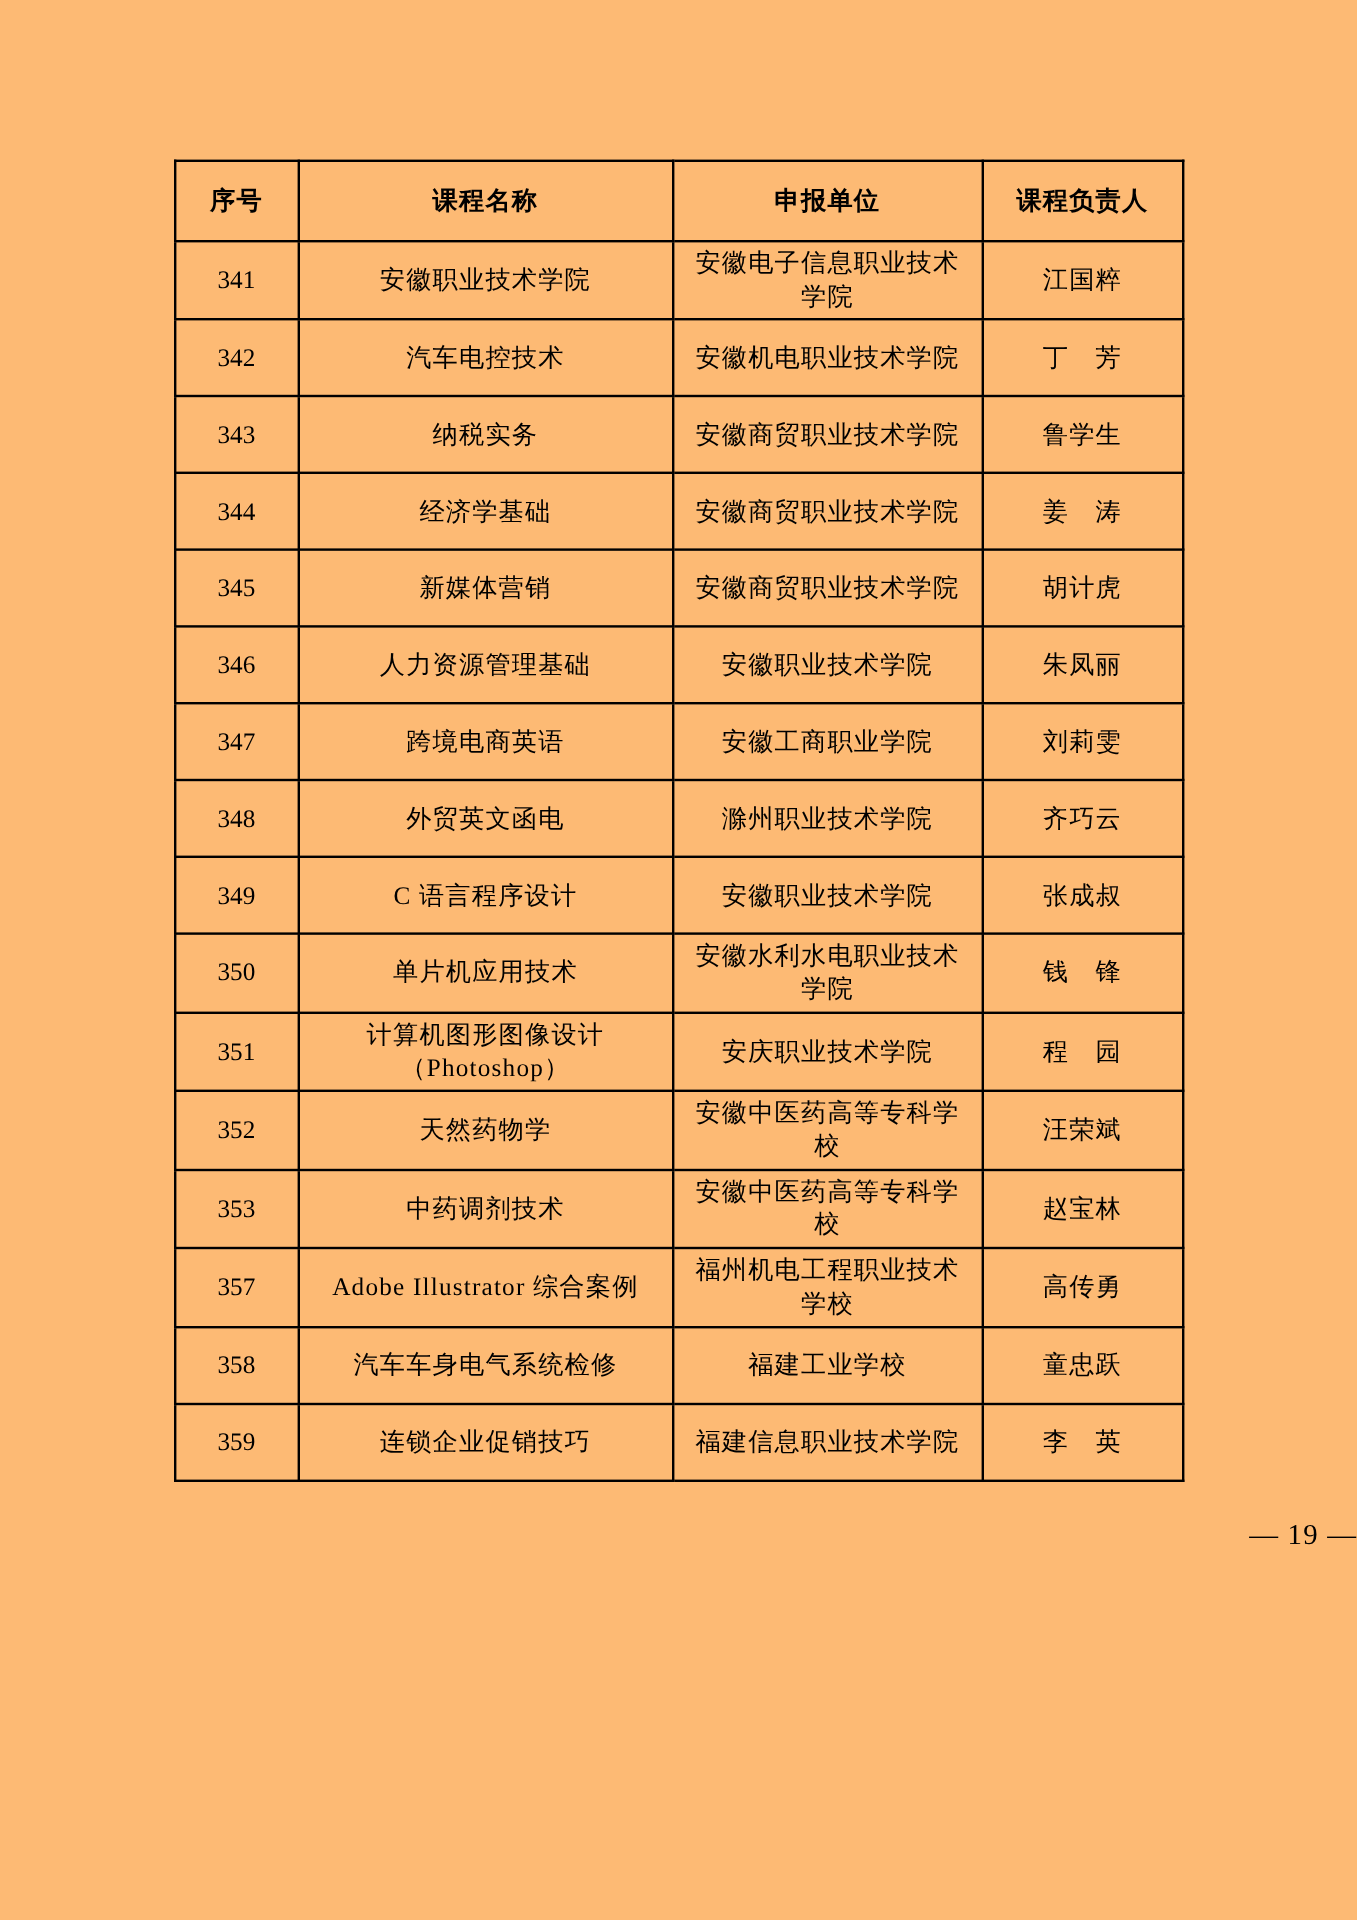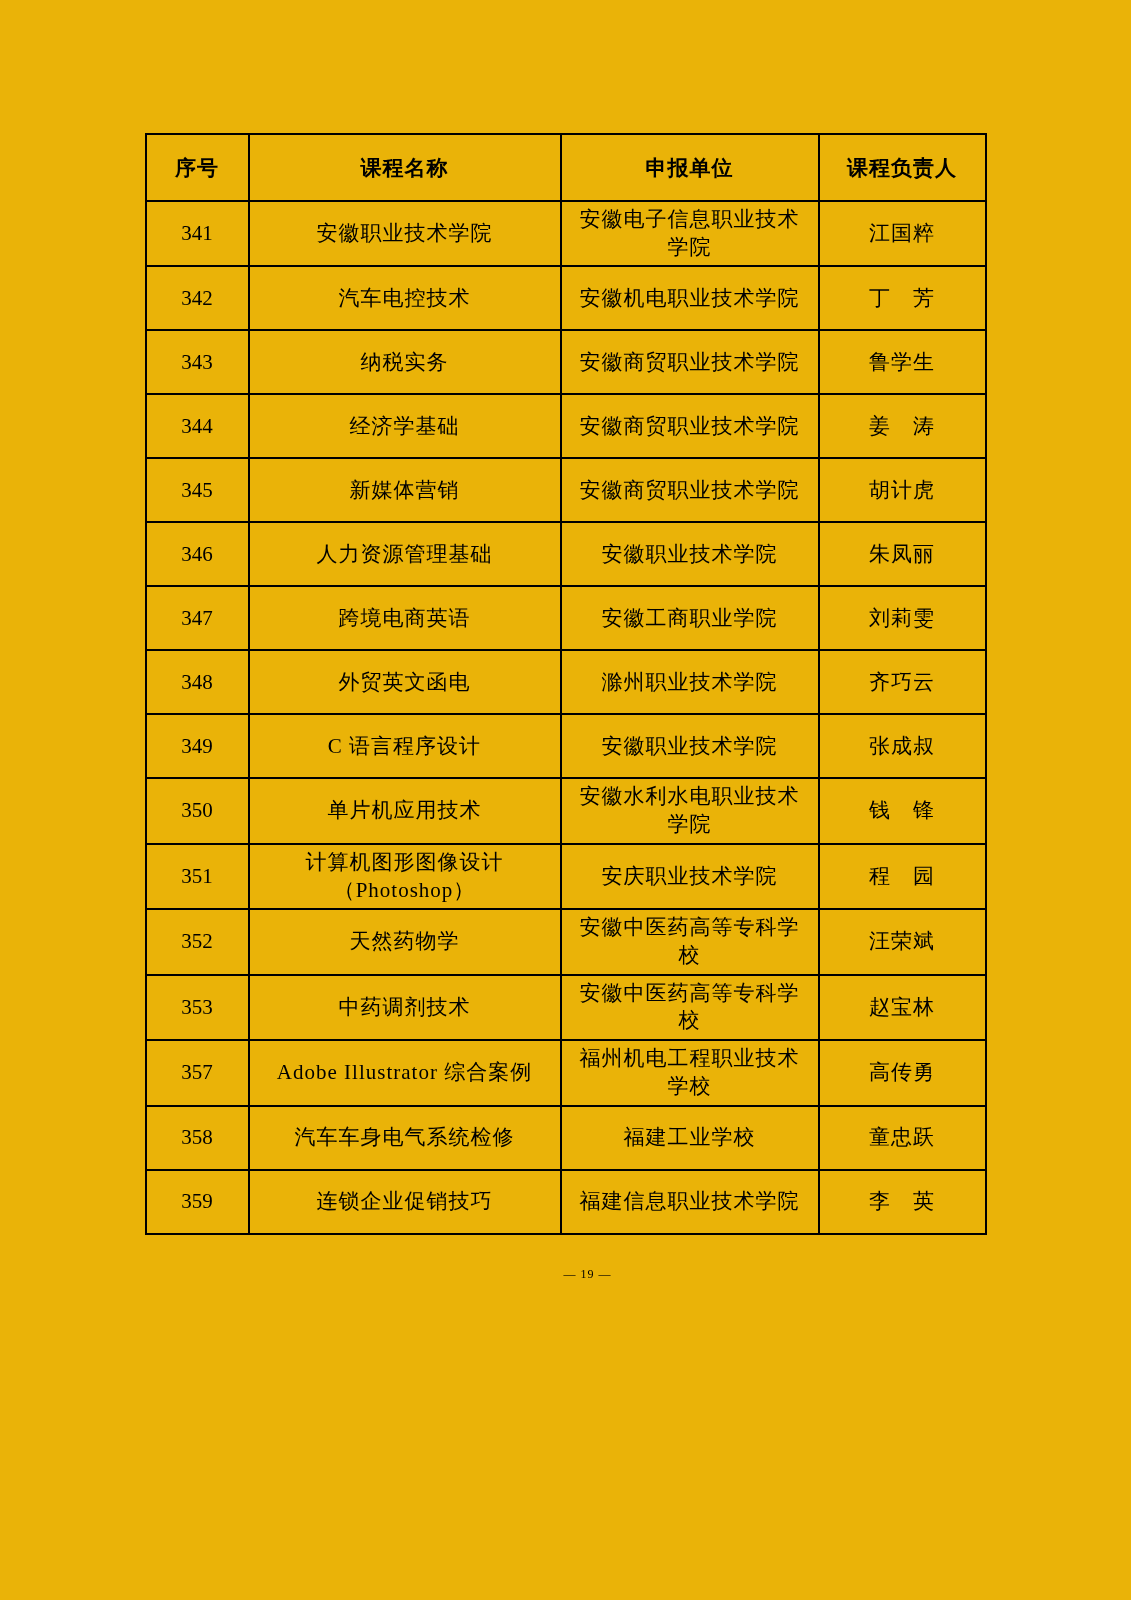--- a/index.html
+++ b/index.html
@@ -5,21 +5,21 @@
   * { margin: 0; padding: 0; box-sizing: border-box; }
   html, body {
     background: #ffffff;
     font-family: "Liberation Serif", "DejaVu Serif", serif;
     color: #000000;
   }
   .page {
     position: relative;
     width: 1131px;
     height: 1600px;
-    background: #eab308;
+    background: #fdba74;
     overflow: hidden;
   }
   table.course-table {
     width: 840px;
     margin: 133px auto 0 auto;
     border-collapse: collapse;
     table-layout: fixed;
   }
   table.course-table th,
   table.course-table td {
@@ -42,22 +42,22 @@
   td {
     font-size: 21px;
     letter-spacing: 1px;
   }
   td.cell-no {
     letter-spacing: 0;
     font-size: 21px;
   }
   .footer {
     margin-top: 32px;
-    text-align: center;
-    font-size: 12px;
+    text-align: right;
+    font-size: 24px;
     letter-spacing: 1px;
     margin-left: 44px;
   }
 </style>
 </head>
 <body>
 
 <div class="page">
   <table class="course-table">
     <colgroup>

